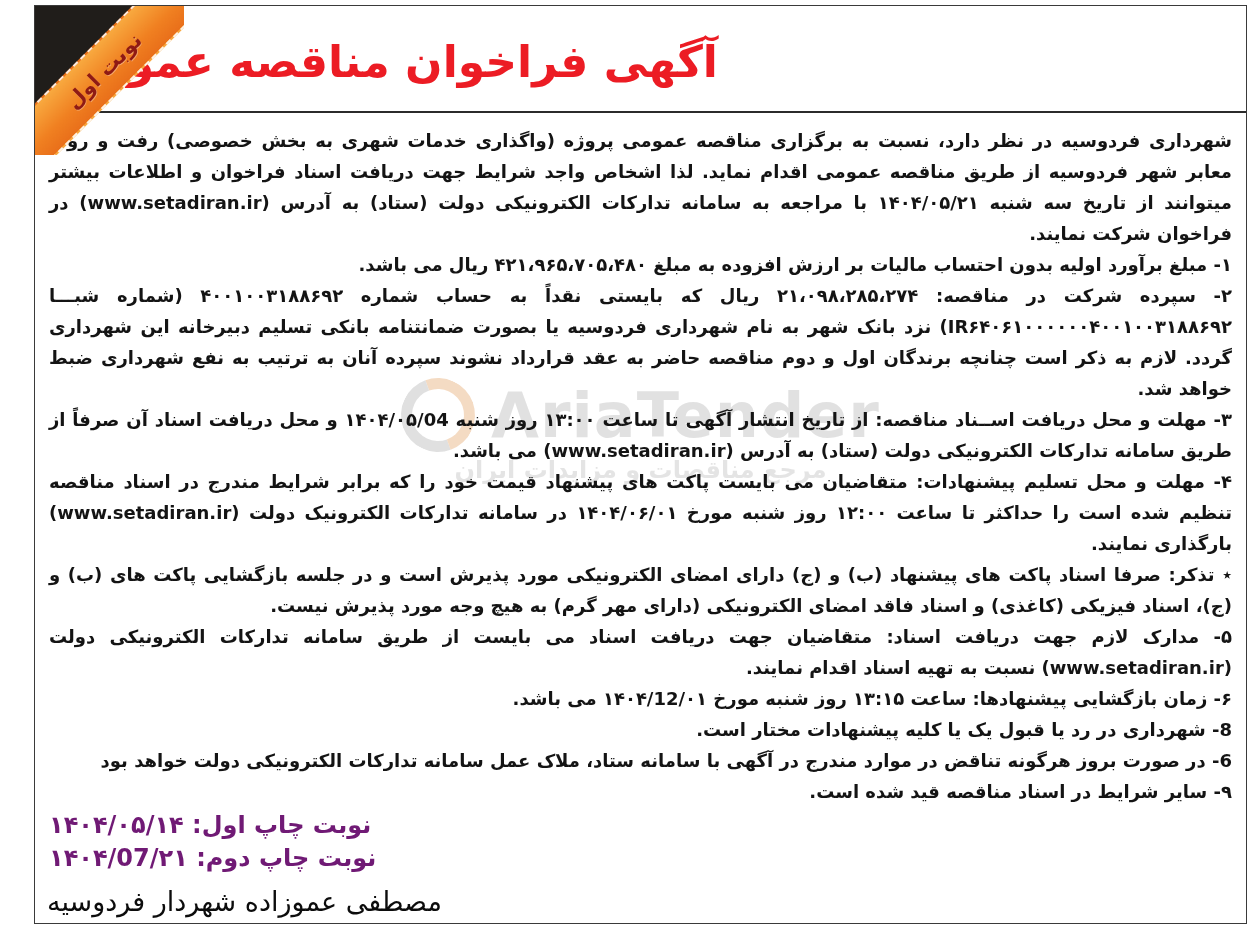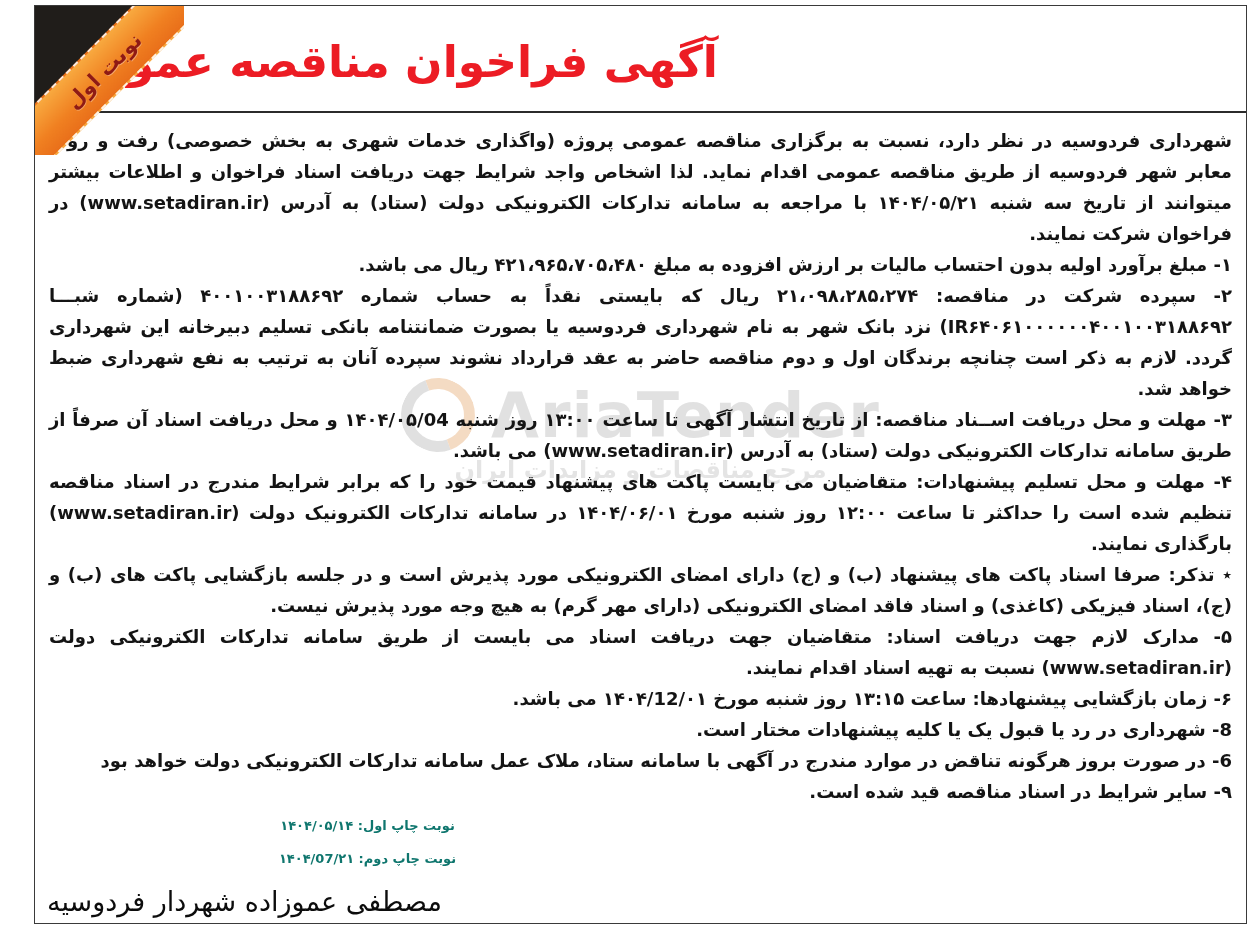--- a/index.html
+++ b/index.html
@@ -89,25 +89,25 @@
     font-size: 18px;
     font-weight: bold;
     line-height: 31px;
   }
   .content p { margin: 0; }
   .pub-dates {
     position: relative;
     z-index: 2;
     direction: rtl;
     padding: 2px 560px 0 14px;
-    color: #0f766e;
-    font-size: 13px;
+    color: #701a75;
+    font-size: 24px;
     font-weight: bold;
     line-height: 33px;
-    text-align: center;
+    text-align: left;
     white-space: nowrap;
   }
   .signature {
     position: absolute;
     left: 12px;
     bottom: 6px;
     direction: rtl;
     color: #0c0c0c;
     font-size: 27px;
     font-weight: normal;

